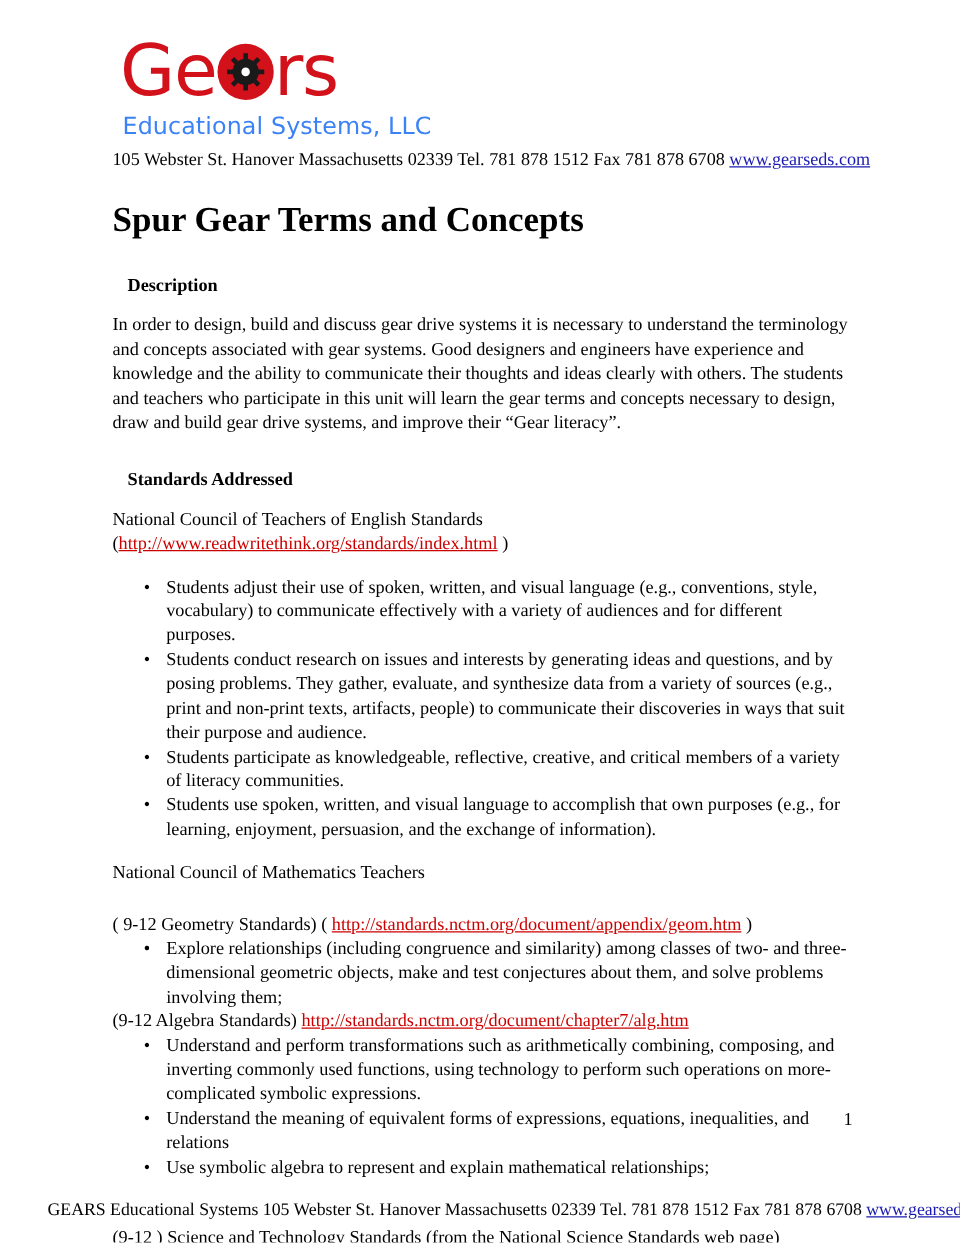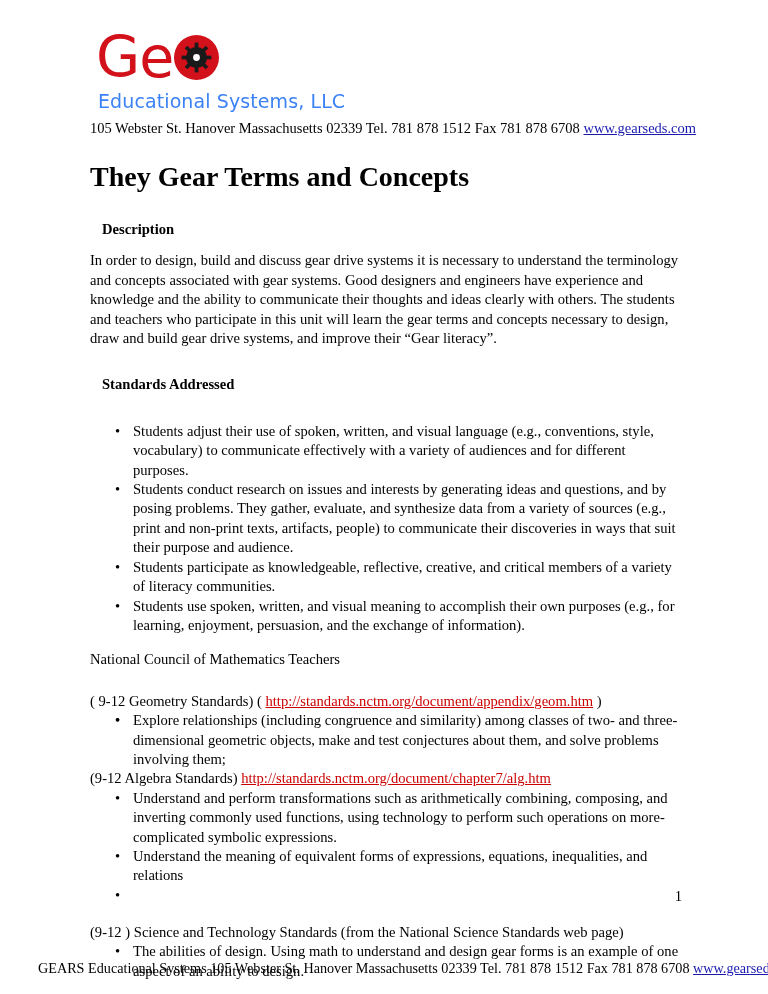--- a/index.html
+++ b/index.html
@@ -190,65 +190,67 @@
               <rect x="78" y="44" width="20" height="12"></rect>
               <rect x="44" y="2" width="12" height="20" transform="rotate(45 50 50)"></rect>
               <rect x="44" y="78" width="12" height="20" transform="rotate(45 50 50)"></rect>
               <rect x="2" y="44" width="20" height="12" transform="rotate(45 50 50)"></rect>
               <rect x="78" y="44" width="20" height="12" transform="rotate(45 50 50)"></rect>
             </g>
           </g>
           <circle cx="50" cy="50" r="11" fill="#ffffff"></circle>
         </svg>
       </span>
+      <span class="lg-post">rs</span>
     </div>
     <div class="logo-sub">Educational Systems, LLC</div>
   </div>
 
   <div class="addr-line"><span>105 Webster St. Hanover Massachusetts 02339  Tel. 781 878 1512  Fax 781 878 6708  </span><a class="lnk-blue" href="#">www.gearseds.com</a></div>
 
-  <div class="doc-title">They Gear Terms and Concepts</div>
+  <div class="doc-title">Spur Gear Terms and Concepts</div>
 
   <div class="content">
 
     <div class="h-bold">Description</div>
     <div class="para">In order to design, build and discuss gear drive systems it is necessary to understand the terminology and concepts associated with gear systems. Good designers and engineers have experience and knowledge and the ability to communicate their thoughts and ideas clearly with others. The students and teachers who participate in this unit will learn the gear terms and concepts necessary to design, draw and build gear drive systems, and improve their “Gear literacy”.</div>
 
     <div class="spacer-md"></div>
 
     <div class="h-bold">Standards Addressed</div>
+    <div class="para"><span>National Council of Teachers of English Standards (</span><a class="lnk-red" href="#">http://www.readwritethink.org/standards/index.html</a><span> )</span></div>
 
     <div class="spacer-md"></div>
 
     <ul class="blist">
       <li><span class="bdot">•</span><span>Students adjust their use of spoken, written, and visual language (e.g., conventions, style, vocabulary) to communicate effectively with a variety of audiences and for different purposes.</span></li>
       <li><span class="bdot">•</span><span>Students conduct research on issues and interests by generating ideas and questions, and by posing problems. They gather, evaluate, and synthesize data from a variety of sources (e.g., print and non-print texts, artifacts, people) to communicate their discoveries in ways that suit their purpose and audience.</span></li>
       <li><span class="bdot">•</span><span>Students participate as knowledgeable, reflective, creative, and critical members of a variety of literacy communities.</span></li>
-      <li><span class="bdot">•</span><span>Students use spoken, written, and visual meaning to accomplish their own purposes (e.g., for learning, enjoyment, persuasion, and the exchange of information).</span></li>
+      <li><span class="bdot">•</span><span>Students use spoken, written, and visual language to accomplish that own purposes (e.g., for learning, enjoyment, persuasion, and the exchange of information).</span></li>
     </ul>
 
     <div class="spacer-md"></div>
 
     <div class="para">National Council of Mathematics Teachers</div>
 
     <div class="spacer-lg"></div>
 
     <div class="para"><span>( 9-12 Geometry Standards) ( </span><a class="lnk-red" href="#">http://standards.nctm.org/document/appendix/geom.htm</a><span> )</span></div>
 
     <ul class="blist">
       <li><span class="bdot">•</span></li>
       <li><span class="bdot">•</span><span>Explore relationships (including congruence and similarity) among classes of two- and three-dimensional geometric objects, make and test conjectures about them, and solve problems involving them;</span></li>
     </ul>
 
     <div class="para"><span>(9-12 Algebra Standards) </span><a class="lnk-red" href="#">http://standards.nctm.org/document/chapter7/alg.htm</a></div>
 
     <ul class="blist">
       <li><span class="bdot">•</span><span>Understand and perform transformations such as arithmetically combining, composing, and inverting commonly used functions, using technology to perform such operations on more-complicated symbolic expressions.</span></li>
       <li><span class="bdot">•</span><span>Understand the meaning of equivalent forms of expressions, equations, inequalities, and relations</span></li>
-      <li><span class="bdot">•</span></li>
+      <li><span class="bdot">•</span><span>Use symbolic algebra to represent and explain mathematical relationships;</span></li>
     </ul>
 
     <div class="spacer-lg"></div>
     <div class="spacer-md"></div>
 
     <div class="para">(9-12 ) Science and Technology Standards (from the National Science Standards web page)</div>
 
     <ul class="blist">
       <li><span class="bdot">•</span><span>The abilities of design. Using math to understand and design gear forms is an example of one aspect of an ability to design.</span></li>
     </ul>

